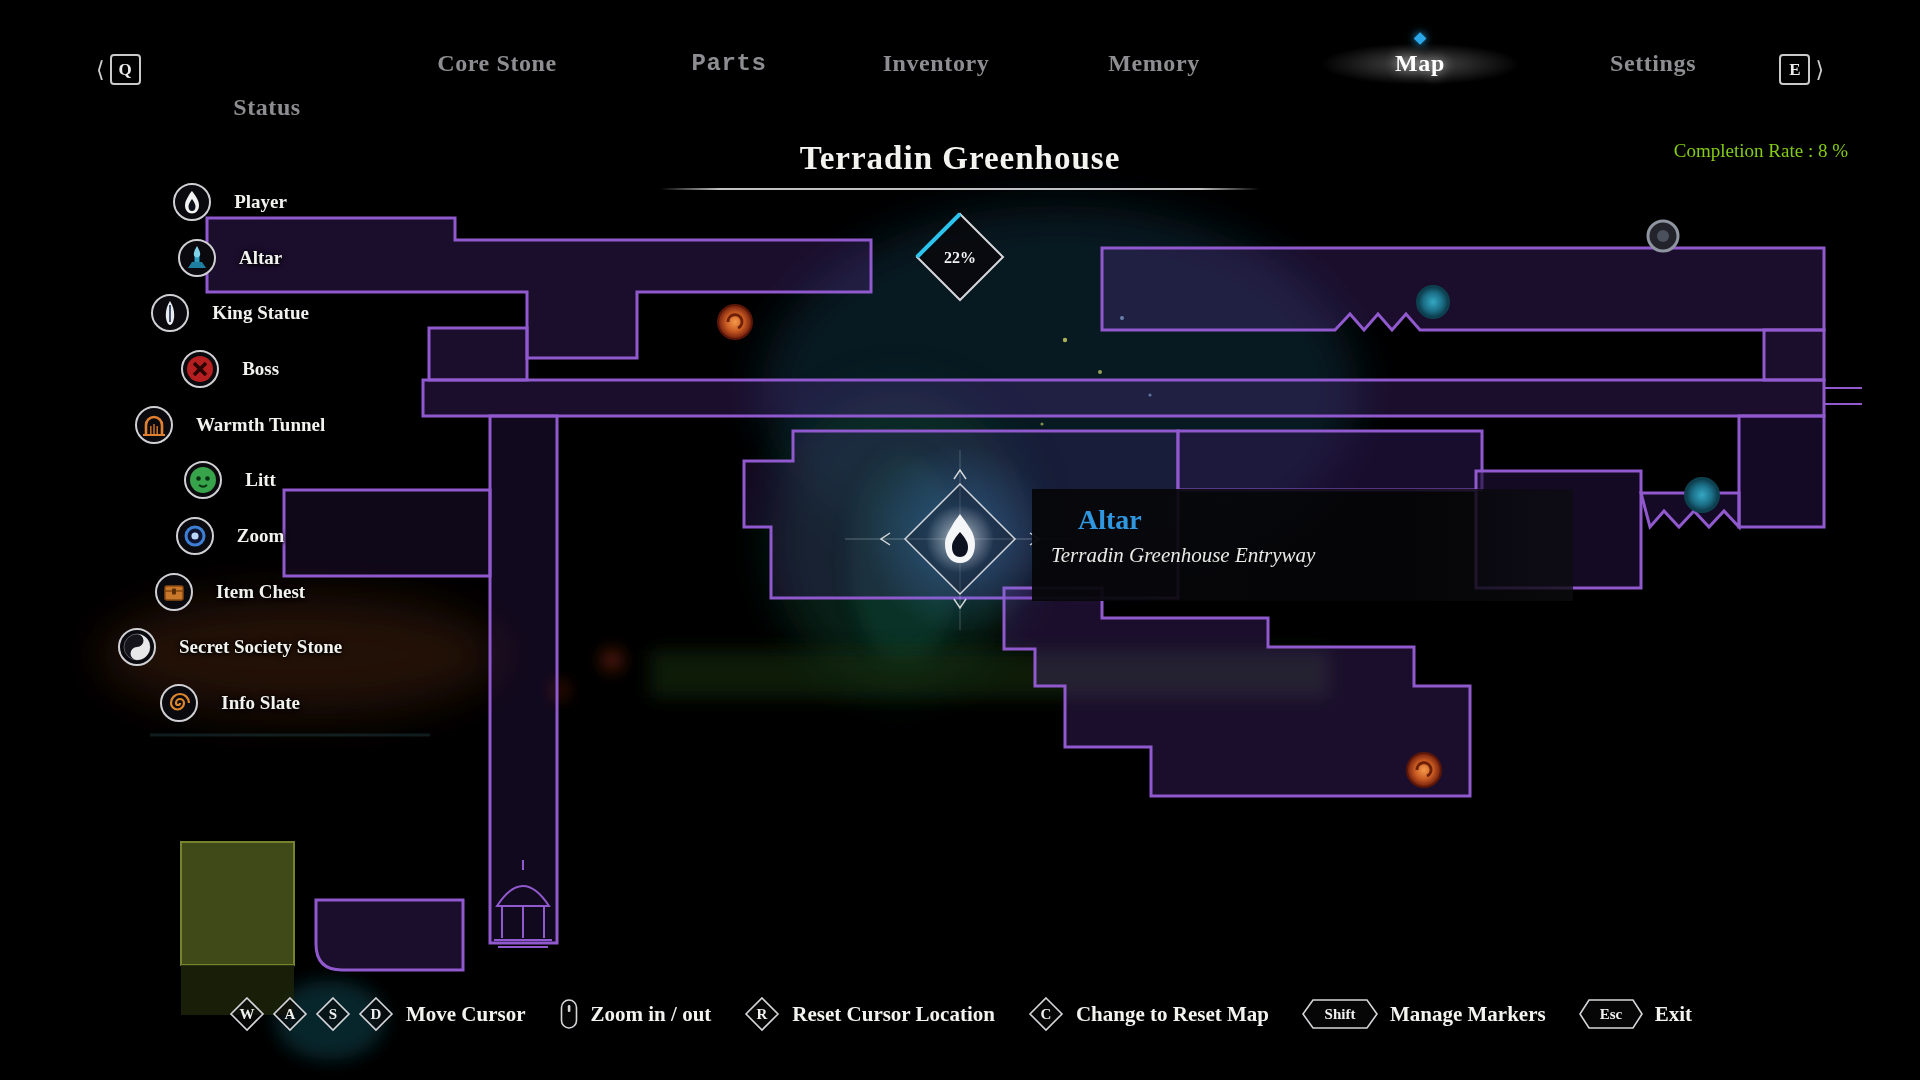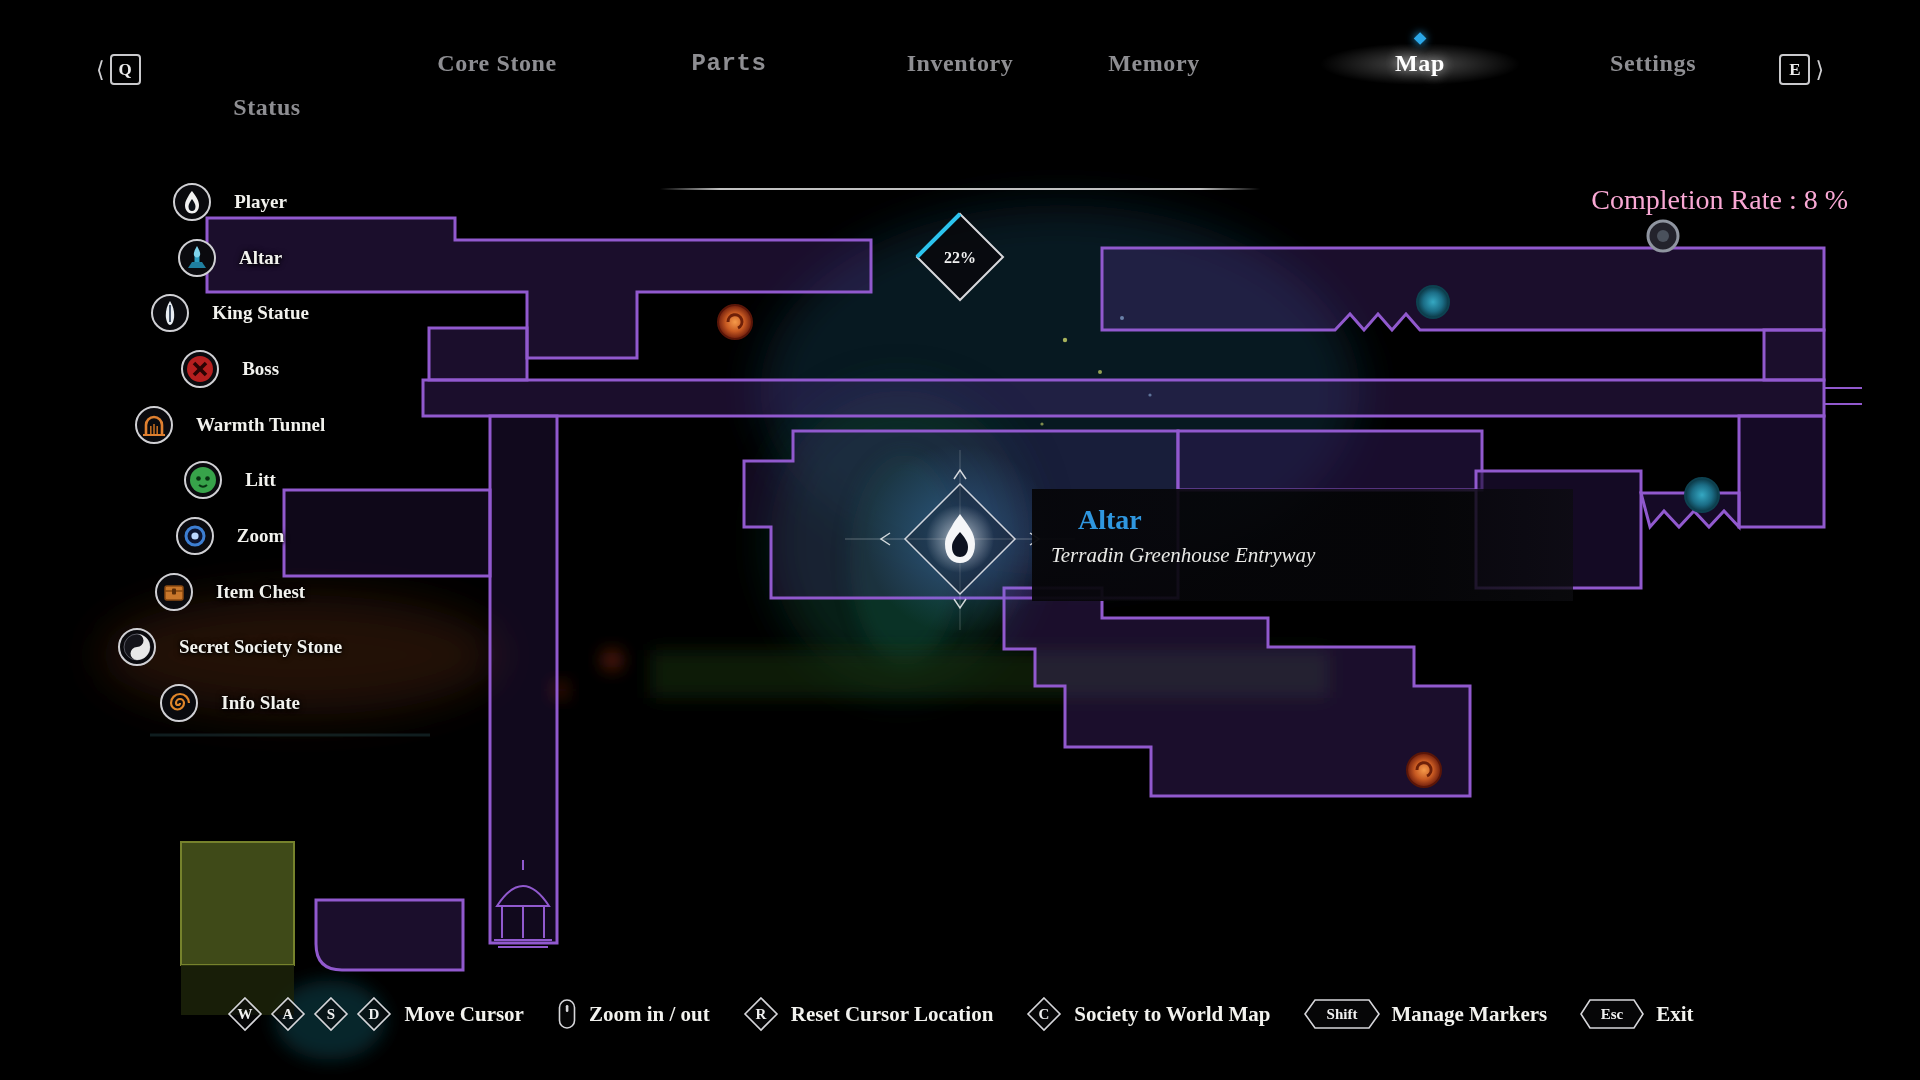--- a/index.html
+++ b/index.html
@@ -18,21 +18,21 @@
   .nav-key{position:absolute;top:54px;display:flex;align-items:center;gap:5px;z-index:30;color:#cfcfd2;}
   .nav-key .angle{font-size:22px;line-height:27px;}
   .keybox{display:inline-flex;width:27px;height:27px;border:2px solid #c9c9cc;border-radius:4px;
           align-items:center;justify-content:center;font-size:17px;font-weight:700;color:#ececec;}
 
   
   .map-title{position:absolute;top:140px;left:960px;transform:translateX(-50%);font-size:33px;
              font-weight:600;color:#f3f3f0;letter-spacing:1px;z-index:30;white-space:nowrap;}
   .title-rule{position:absolute;top:188px;left:660px;width:600px;height:2px;z-index:30;
              background:linear-gradient(90deg,rgba(215,215,215,0),rgba(215,215,215,.9) 10%,rgba(215,215,215,.9) 90%,rgba(215,215,215,0));}
-  .completion{position:absolute;top:140px;right:72px;font-size:28px;color:#f9a8d4;z-index:30;white-space:nowrap;margin-top:44px;}
+  .completion{position:absolute;top:140px;right:72px;font-size:19px;color:#84cc16;z-index:30;white-space:nowrap;}
 
   
   .legend{position:absolute;left:117px;top:174px;z-index:25;}
   .legend-row{display:flex;align-items:center;gap:22px;height:55.7px;justify-content:center;}
   .legend-row svg{flex:0 0 auto;display:block;}
   .legend-label{font-size:19px;font-weight:700;color:#f2f2ee;white-space:nowrap;
                 text-shadow:0 1px 3px #000,0 0 6px #000;}
 
   
   .map-svg{position:absolute;inset:0;z-index:10;}
@@ -176,29 +176,30 @@
     <span class="keybox">Q</span>
   </div>
   <div class="nav-key" style="right:96px;">
     <span class="keybox">E</span>
     <span class="angle">⟩</span>
   </div>
 
   <div class="nav-tab" style="left:267px;margin-top:44px;">Status</div>
   <div class="nav-tab" style="left:497px;">Core Stone</div>
   <div class="nav-tab" style="left:729px;font-family:Liberation Mono, monospace;">Parts</div>
-  <div class="nav-tab" style="left:960px;">Inventory</div>
+  <div class="nav-tab" style="left:936px;">Inventory</div>
   <div class="nav-tab" style="left:1154px;">Memory</div>
   <div class="nav-tab active" style="left:1420px;">
     <span class="tab-glow"></span>
     <span class="tab-diamond"></span>
     <span>Map</span>
   </div>
   <div class="nav-tab" style="left:1653px;">Settings</div>
 
+  <div class="map-title">Terradin Greenhouse</div>
   <div class="title-rule"></div>
   <div class="completion">Completion Rate : 8 %</div>
 
   <div class="legend">
 
     <div class="legend-row">
       <svg width="40" height="40" viewBox="-20 -20 40 40">
         <circle r="18" fill="#0a0a0e" stroke="#d0d0d4" stroke-width="2"></circle>
         <path d="M0,-11 C3.5,-6 7,-2 7,3 C7,8.5 4,11.5 0,11.5 C-4,11.5 -7,8.5 -7,3 C-7,-1 -4.5,-4 -3,-7 C-2,-9 -1,-10 0,-11 Z" fill="#f2f2f2"></path>
         <path d="M0,-3 C2,0 3.5,2 3.5,4.5 C3.5,7.5 2,9 0,9 C-2,9 -3.5,7.5 -3.5,4.5 C-3.5,2 -2,0 0,-3 Z" fill="#0c1018"></path>
@@ -339,21 +340,21 @@
         <text x="19" y="24" text-anchor="middle" font-size="15" fill="#f0f0f0">R</text>
       </svg>
       <span class="ctrl-label">Reset Cursor Location</span>
     </div>
 
     <div class="ctrl-group">
       <svg class="key-svg" width="38" height="38">
         <polygon points="19,3 35,19 19,35 3,19" fill="rgba(10,10,12,.6)" stroke="#d6d6da" stroke-width="1.6"></polygon>
         <text x="19" y="24" text-anchor="middle" font-size="15" fill="#f0f0f0">C</text>
       </svg>
-      <span class="ctrl-label">Society to World Map</span>
+      <span class="ctrl-label">Change to Reset Map</span>
     </div>
 
     <div class="ctrl-group">
       <svg class="key-svg" width="78" height="32">
         <polygon points="12,2 66,2 76,16 66,30 12,30 2,16" fill="rgba(10,10,12,.6)" stroke="#d6d6da" stroke-width="1.6"></polygon>
         <text x="39" y="21" text-anchor="middle" font-size="15" fill="#f0f0f0">Shift</text>
       </svg>
       <span class="ctrl-label">Manage Markers</span>
     </div>
 

